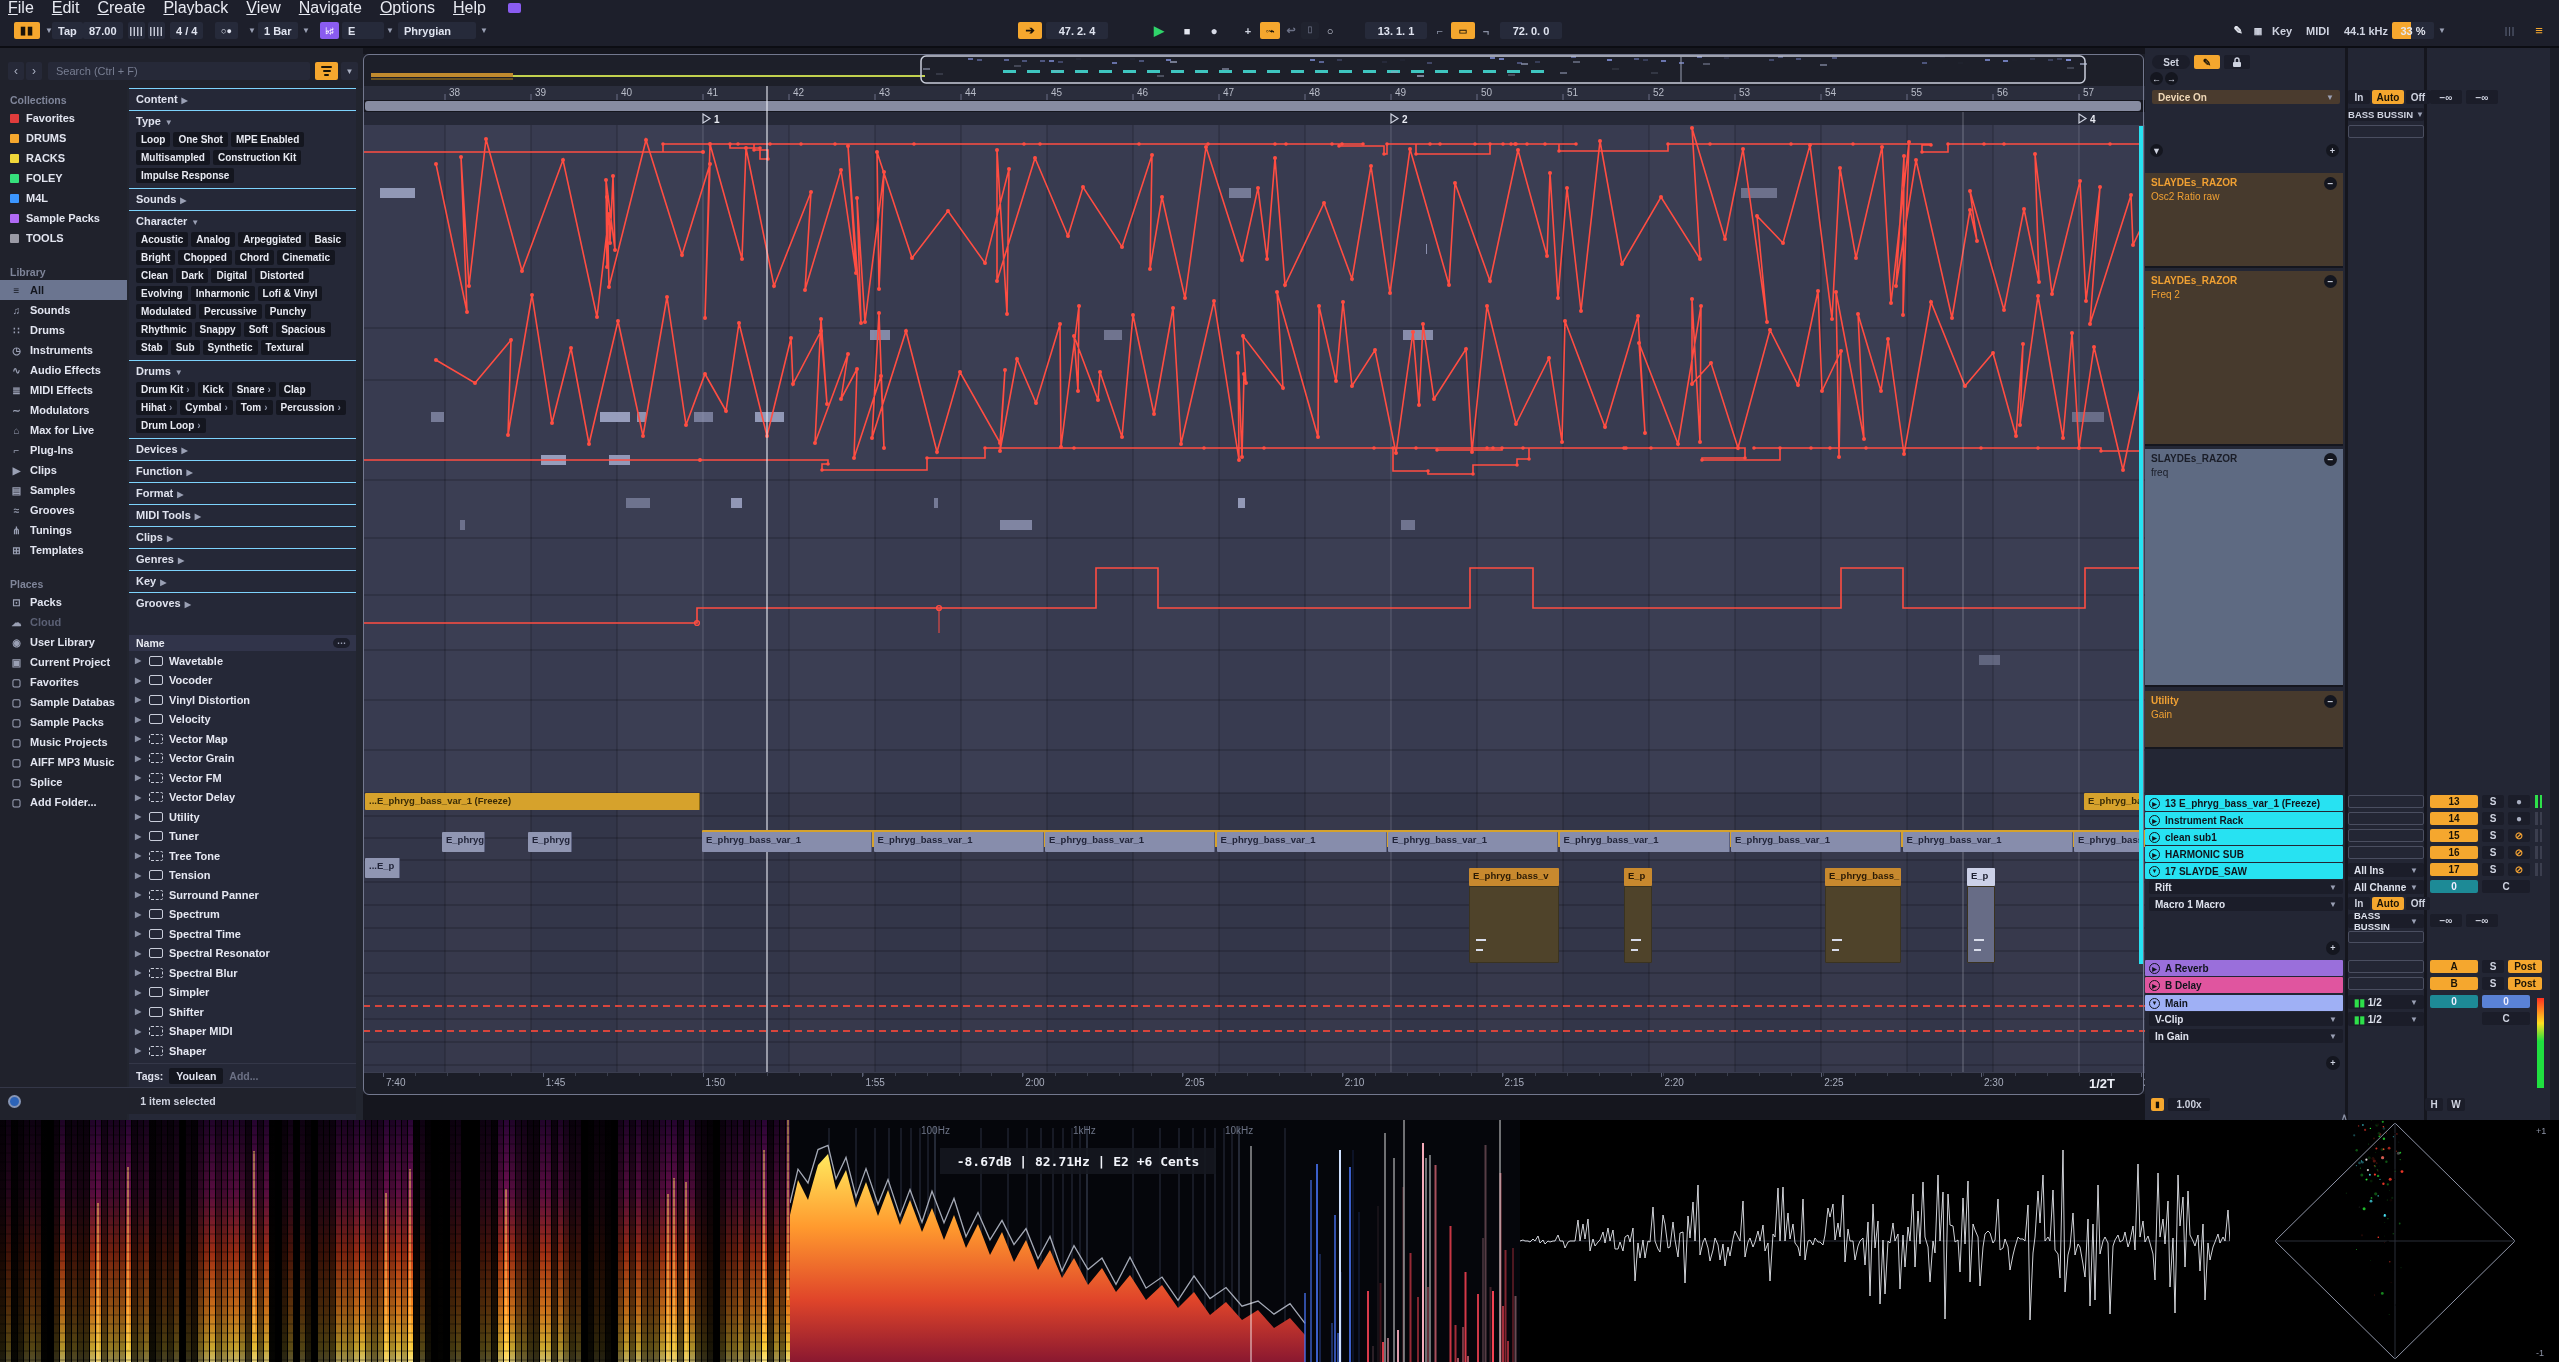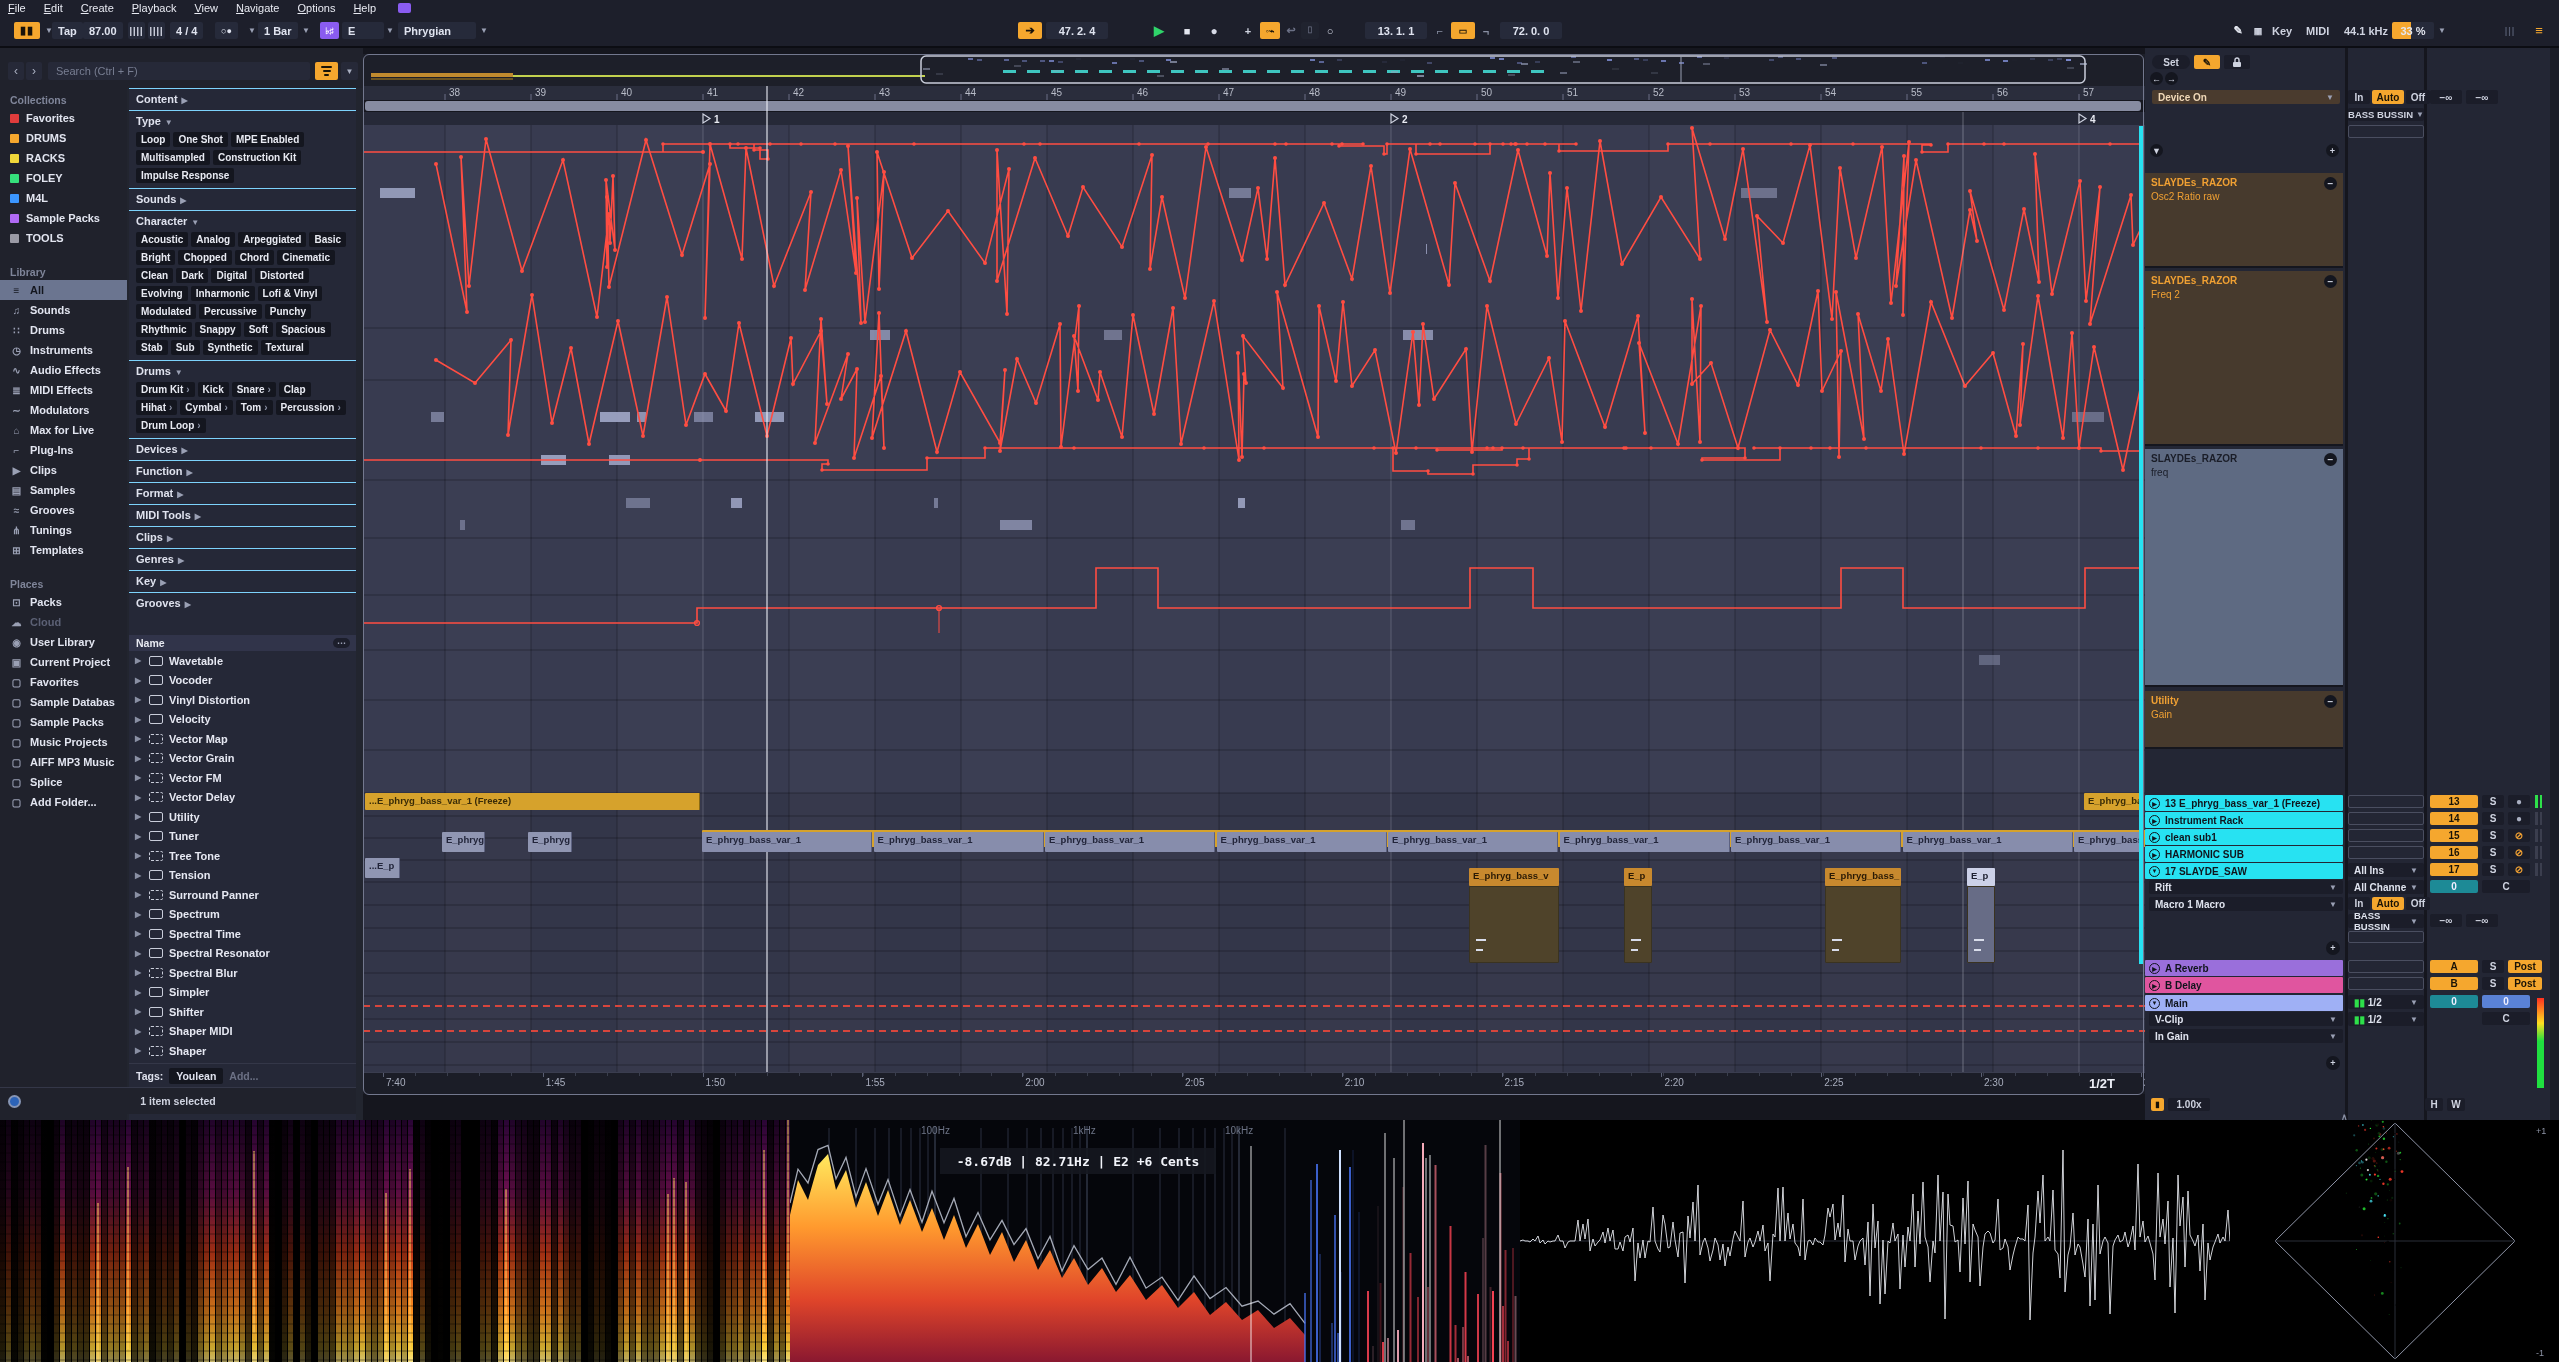--- a/index.html
+++ b/index.html
@@ -2,21 +2,21 @@
 <html><head>
 <meta charset="utf-8">
 <style>
 *{margin:0;padding:0;box-sizing:border-box}
 html,body{background:#000}
 #app{position:relative;width:2559px;height:1362px;background:#15161e;overflow:hidden;
   font-family:"Liberation Sans",sans-serif;color:#dfe2ee;-webkit-font-smoothing:antialiased}
 .abs{position:absolute}
 
 #menubar{position:absolute;left:0;top:0;width:2559px;height:15px;background:#1d1f2b;
-  display:flex;align-items:center;gap:18px;padding-left:8px;font-size:11px;color:#e8eaf2}
+  display:flex;align-items:center;gap:18px;padding-left:8px;font-size:16px;color:#e8eaf2}
 .menu-item{cursor:default}
 .menu-item u{text-decoration:underline}
 #menu-badge{width:13px;height:10px;border-radius:2px;background:#8a5cf0;margin-left:4px}
 #transport{position:absolute;left:0;top:15px;width:2559px;height:33px;background:#1d1f2b;border-bottom:2px solid #0c0d13}
 .chip{position:absolute;top:7px;height:17px;background:#262a3a;border-radius:2px;color:#dfe3ef;
   font-size:11px;font-weight:bold;display:flex;align-items:center;justify-content:center;padding:0 6px;white-space:nowrap}
 .chip.orange{background:#f5a72e;color:#19130a}
 .drop{font-size:8px;color:#9aa0b4;margin-left:3px}
 
 #browser{position:absolute;left:0;top:48px;width:363px;height:1072px;background:#22252f}

